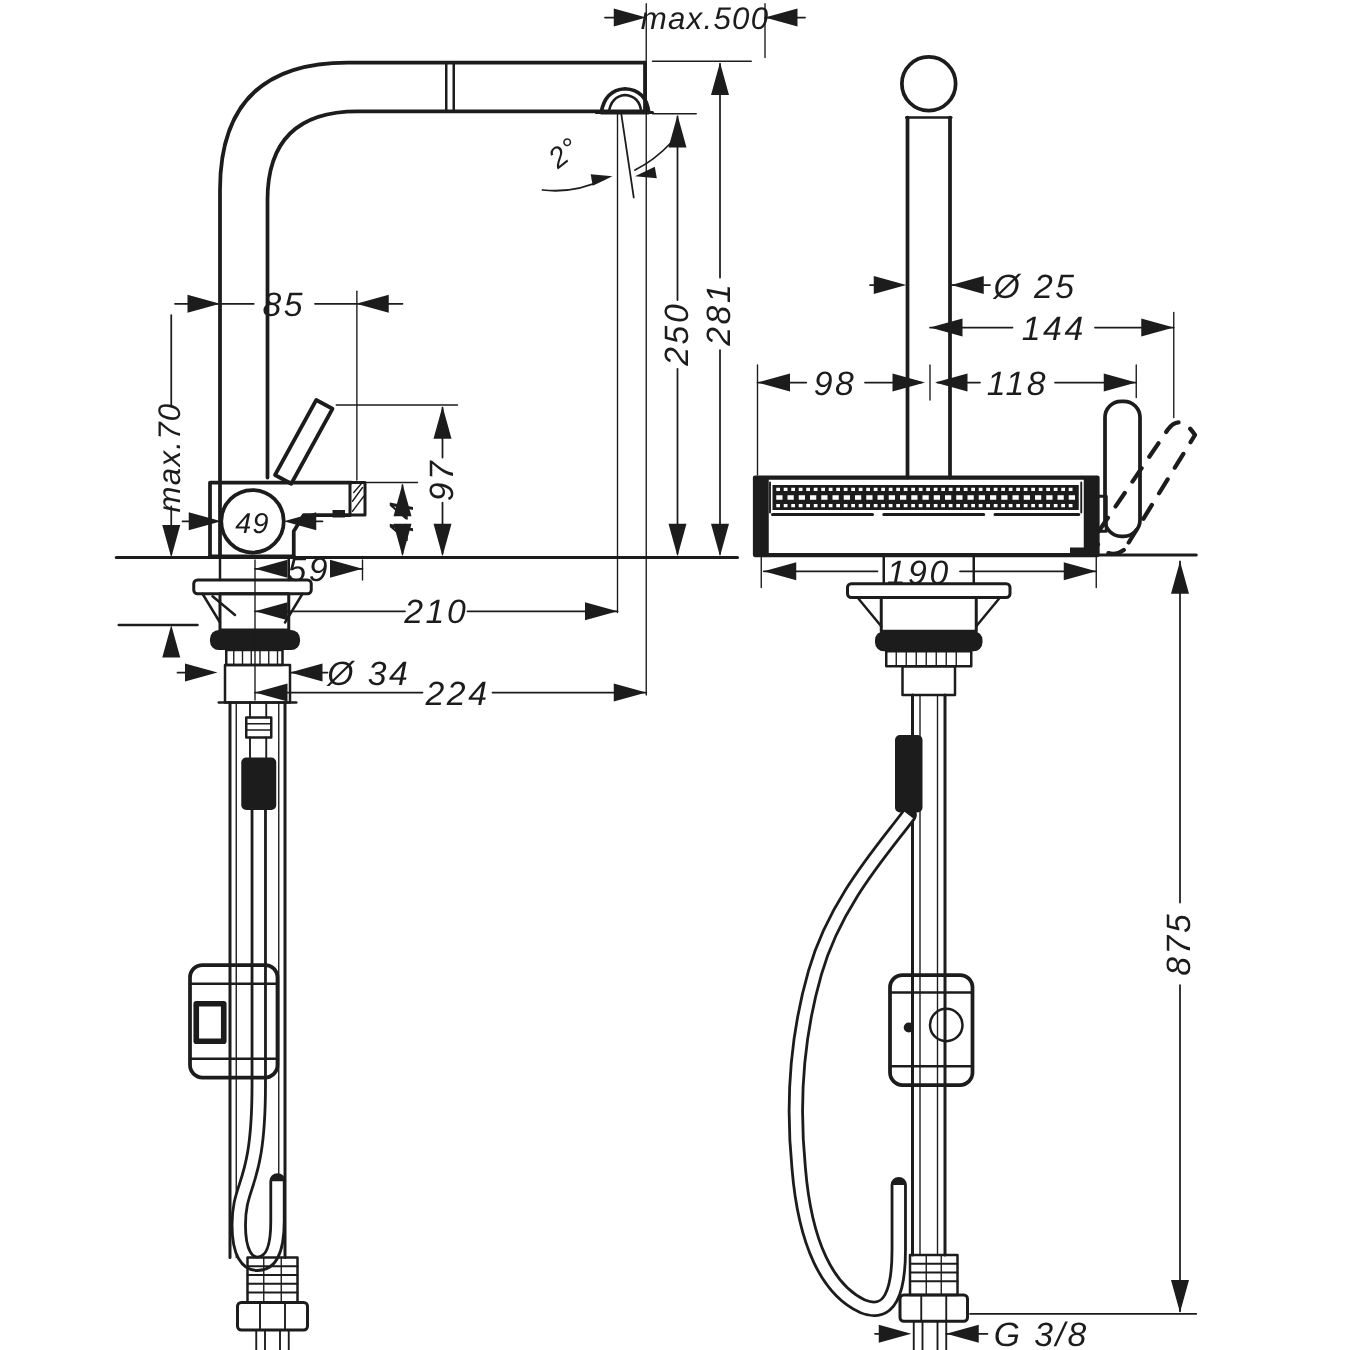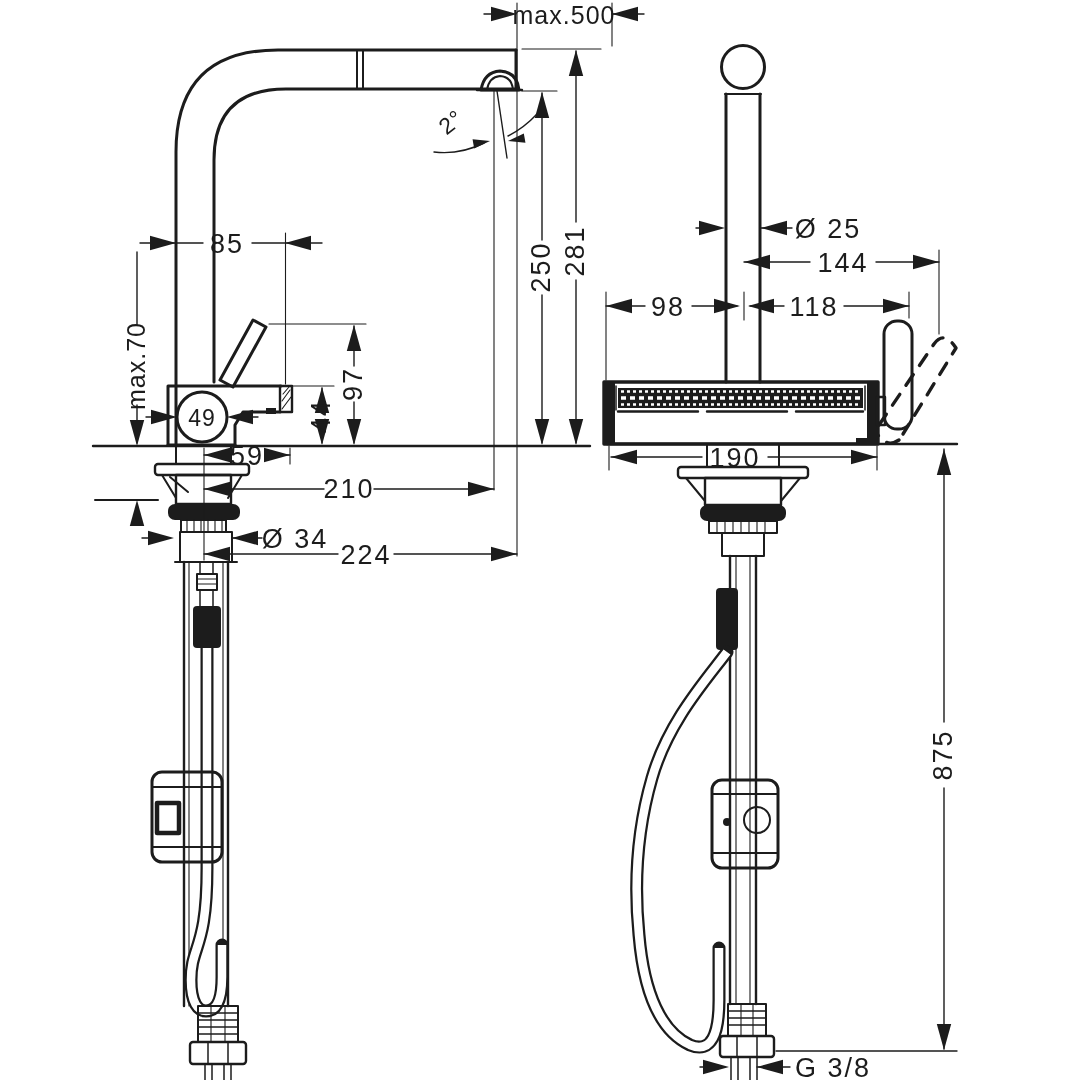--- a/index.html
+++ b/index.html
@@ -1,16 +1,16 @@
 <!DOCTYPE html>
 <html><head>
 <meta charset="utf-8">
 <style>
   html,body { margin:0; padding:0; background:#ffffff; }
-  #stage { width:1080px; height:1080px; background:#ffffff; position:relative; }
+  #stage { width:1080px; height:1080px; background:#ffffff; position:relative;font-style:italic; }
   svg { display:block; }
   .o   { stroke:#1c1c1c; fill:none; stroke-linecap:round; stroke-linejoin:round; }
   .w35 { stroke-width:3.4; }
   .w3  { stroke-width:3; }
   .w25 { stroke-width:2.4; }
   .w2  { stroke-width:2; }
   .w15 { stroke-width:1.5; }
   .dim { stroke-width:1.4; }
   .thin{ stroke-width:1.1; }
   .blk { fill:#1c1c1c; stroke:none; }

